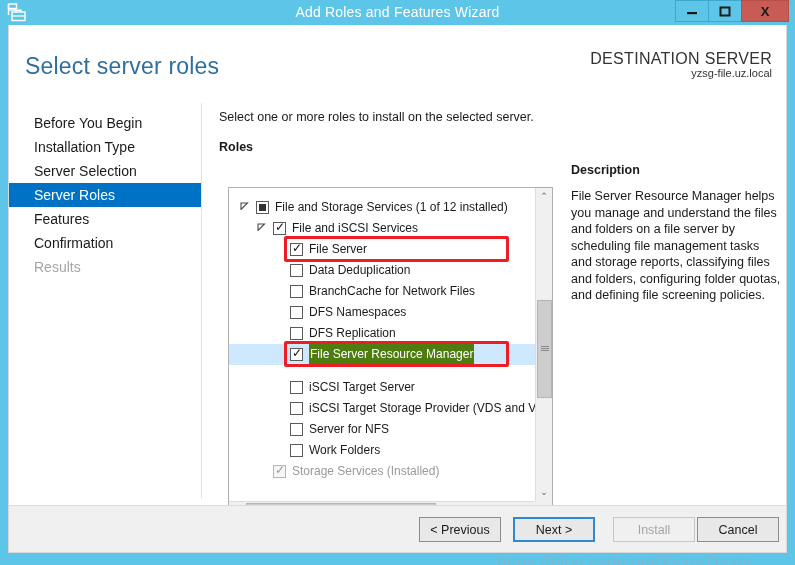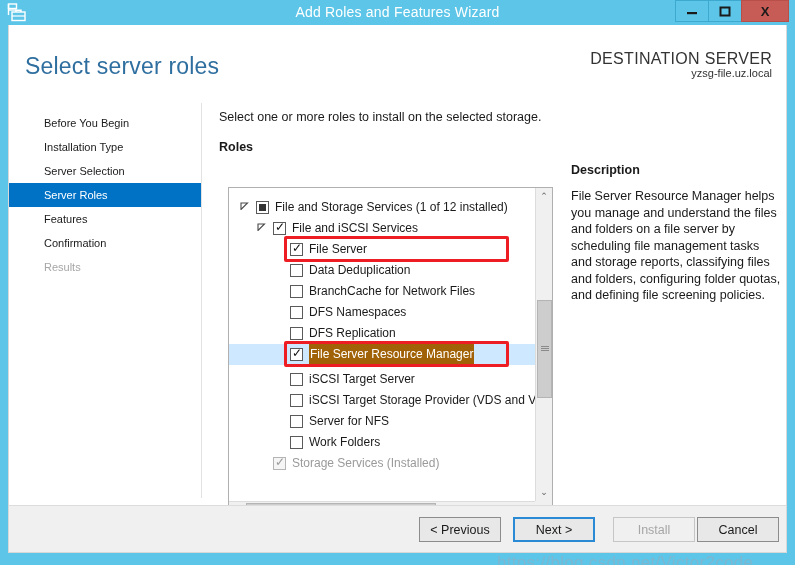--- a/index.html
+++ b/index.html
@@ -98,22 +98,22 @@
   
   .nav {
     position: absolute;
     left: 0px; top: 78px;
     width: 192px;
     padding-top: 8px;
   }
   .nav-item {
     height: 24px;
     line-height: 24px;
-    padding-left: 35px;
-    font-size: 11px;
+    padding-left: 25px;
+    font-size: 14px;
     color: #1a1a1a;
     cursor: default;
     white-space: nowrap;
   }
   .nav-item.active {
     background: #0072c6;
     color: #ffffff;
   }
   .nav-item.disabled { color: #a6a6a6; }
   .nav-divider {
@@ -195,21 +195,21 @@
     left: 2px; top: 2px;
     width: 7px; height: 7px;
     background: #333333;
   }
   .tlabel {
     position: absolute;
     top: 0;
     font-size: 12px;
   }
   .tlabel.hl {
-    background: #a16207;
+    background: #4d7c0f;
     color: #ffffff;
     padding: 0 1px;
   }
 
   
   .annot {
     position: absolute;
     border: 3px solid #ee1c23;
     border-radius: 2px;
     pointer-events: none;
@@ -392,21 +392,21 @@
         <div class="nav-item"><span>Installation Type</span></div>
         <div class="nav-item"><span>Server Selection</span></div>
         <div class="nav-item active"><span>Server Roles</span></div>
         <div class="nav-item"><span>Features</span></div>
         <div class="nav-item"><span>Confirmation</span></div>
         <div class="nav-item disabled"><span>Results</span></div>
       </div>
     <div class="nav-divider"></div>
 
     <div class="content">
-      <p class="instruction">Select one or more roles to install on the selected storage.</p>
+      <p class="instruction">Select one or more roles to install on the selected server.</p>
       <div class="roles-label">Roles</div>
     </div>
 
     <div class="treebox">
       <div class="tree-canvas" id="tree-canvas">
           <div class="trow" style="margin-top: 9px;">
             <span class="expander" style="left: 9px;"><svg width="9" height="9" viewBox="0 0 9 9">
                 <path d="M1 2 L7.5 2 L1 8.5 Z" fill="none" stroke="#4a4a4a" stroke-width="1.1"></path>
               </svg></span>
             <span class="cbox" style="left: 27px;">
@@ -444,21 +444,21 @@
           <div class="trow" style="margin-top: 0px;">
             <span class="cbox" style="left: 61px;"></span>
             <span class="tlabel" style="left: 80px;">DFS Replication</span>
           </div>
           <div class="trow selected" style="margin-top: 0px;">
             <span class="cbox" style="left: 61px;">
               <span class="tick">✓</span>
             </span>
             <span class="tlabel hl" style="left: 80px;">File Server Resource Manager</span>
           </div>
-          <div class="trow" style="margin-top: 4px;">
+          <div class="trow" style="margin-top: 12px;">
             <span class="cbox" style="left: 61px;"></span>
             <span class="tlabel" style="left: 80px;">iSCSI Target Server</span>
           </div>
           <div class="trow" style="margin-top: 0px;">
             <span class="cbox" style="left: 61px;"></span>
             <span class="tlabel" style="left: 80px;">iSCSI Target Storage Provider (VDS and VSS</span>
           </div>
           <div class="trow" style="margin-top: 0px;">
             <span class="cbox" style="left: 61px;"></span>
             <span class="tlabel" style="left: 80px;">Server for NFS</span>

